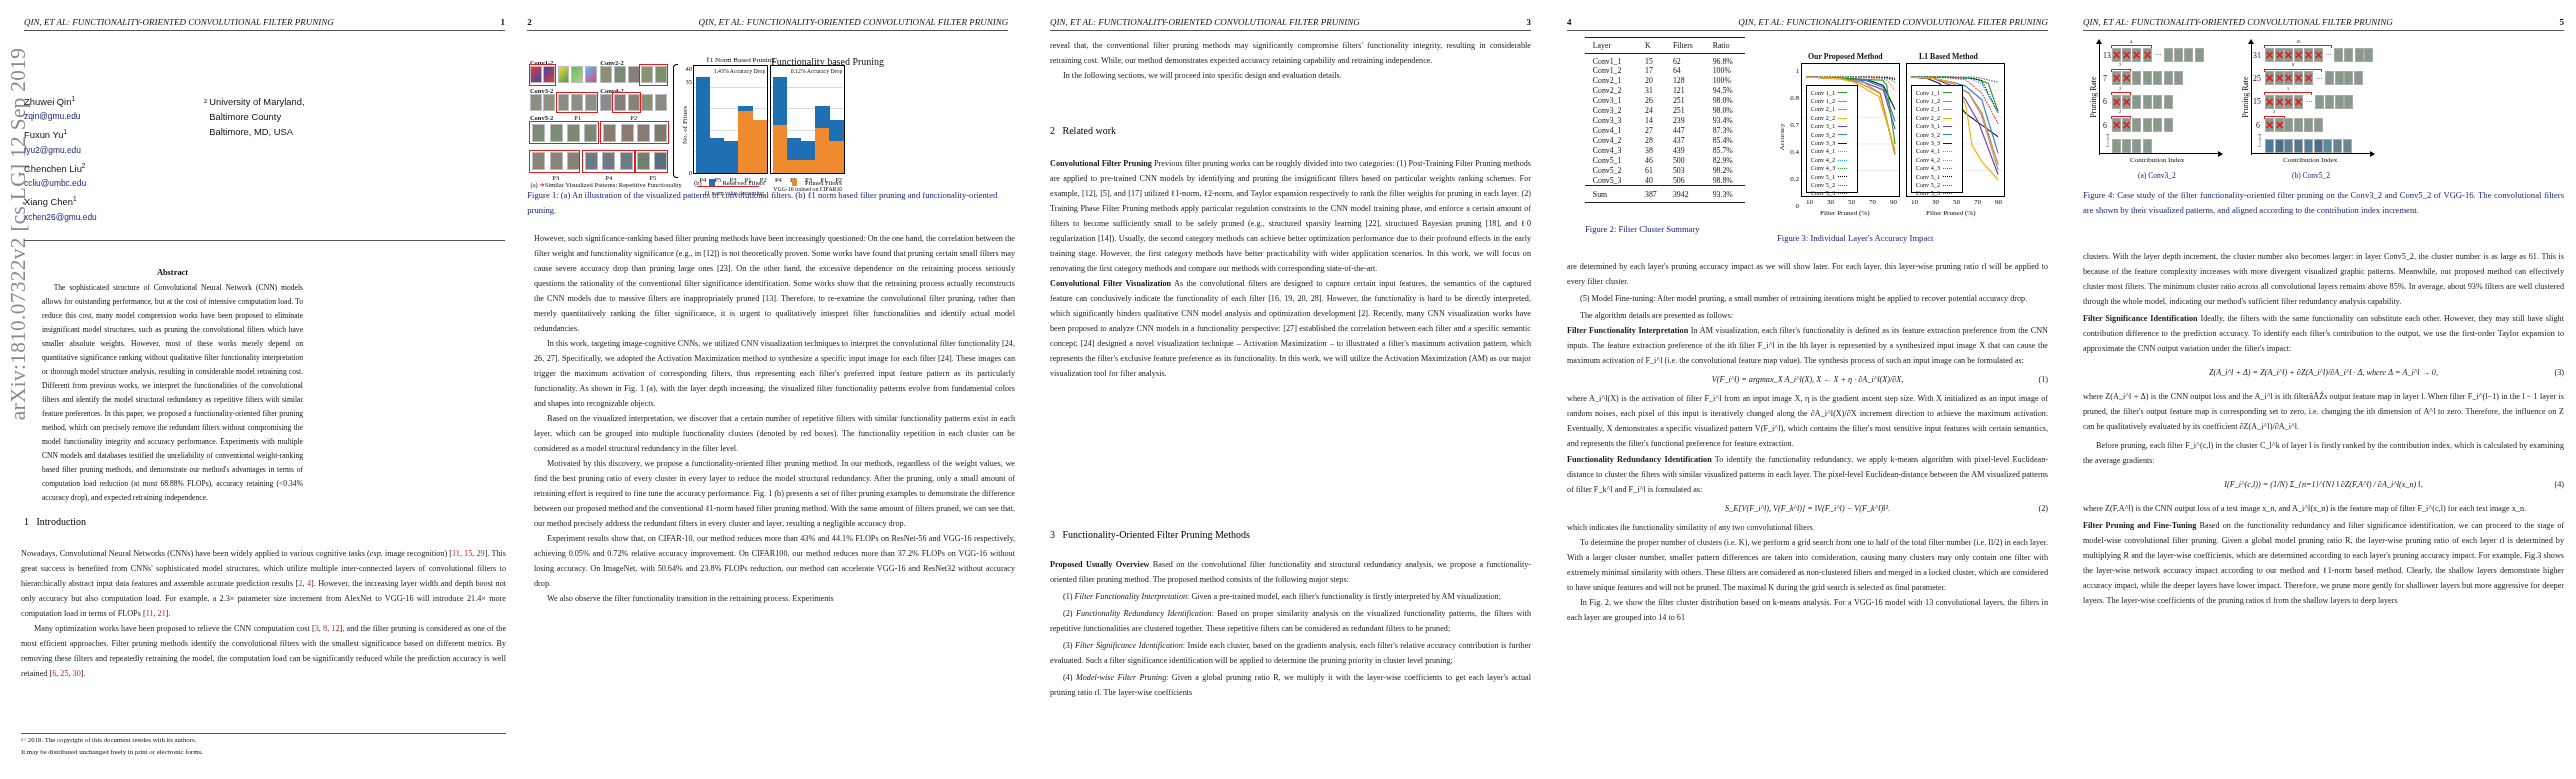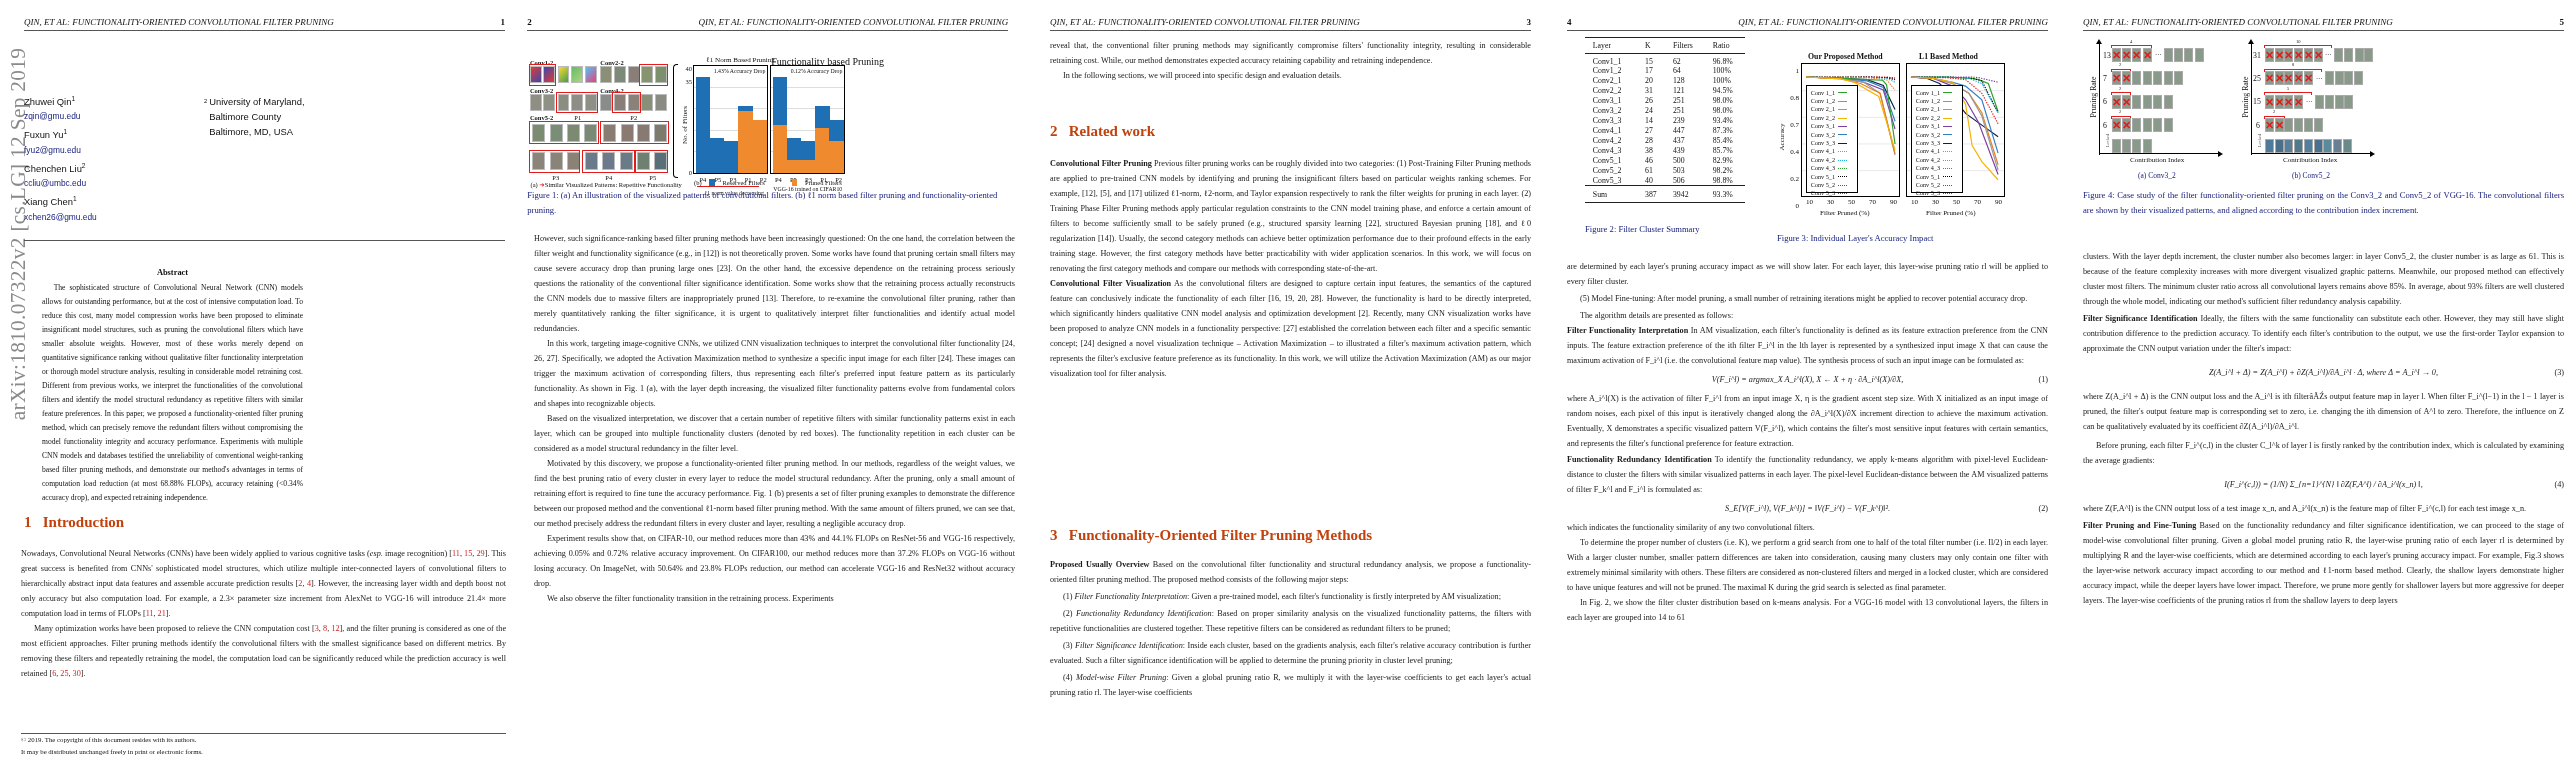--- a/index.html
+++ b/index.html
@@ -7,21 +7,21 @@
 body{font-family:"Liberation Serif","DejaVu Serif",serif;color:#111;position:relative}
 .page{position:absolute;top:0;width:515px;height:780px;background:#fff;overflow:hidden}
 .p1{left:0}.p2{left:515px}.p3{left:1030px}.p4{left:1546px}.p5{left:2061px}
 .runhead{position:absolute;top:13px;height:18px;font-style:italic;font-size:9px;display:flex;align-items:flex-end;justify-content:space-between;border-bottom:0.6px solid #555;padding-bottom:2.6px}
 .runhead .pn{font-style:normal;font-weight:bold;font-size:9px}
 .body-text{position:absolute;font-size:8.2px;line-height:15px;text-align:justify;color:#1a1a1a}
 .body-text p{text-indent:13px;margin:0}
 .body-text p.noind{text-indent:0}
 .body-text p + p{margin-top:0}
 .ref{color:#d42020}
-.sec{font-weight:bold;color:#c2410c;font-size:15px;line-height:18px}
+.sec{font-weight:normal;color:#000000;font-size:10px;line-height:18px}
 .caption{color:#1a237e;font-size:8.6px;line-height:15px}
 b{font-weight:bold}
 .arxiv{position:absolute;left:3.9px;top:19.5px;width:29px;height:429px;}
 .arxiv span{position:absolute;left:50%;top:50%;transform:translate(-50%,-50%) rotate(-90deg);white-space:nowrap;font-family:"Liberation Serif",serif;font-size:21.4px;color:#8a8a8a;letter-spacing:0.3px}
 .title1{position:absolute;left:24px;top:48px;font-family:"Liberation Sans",sans-serif;font-weight:bold;font-size:17.5px;color:#0b1f6a;letter-spacing:-0.1px}
 .authors{position:absolute;left:24px;top:91px;font-family:"Liberation Sans",sans-serif;font-size:9.4px;line-height:15.3px}
 .authors .em{color:#1a237e;font-size:8.4px;line-height:15px}
 .affil{position:absolute;left:204px;top:91px;font-family:"Liberation Sans",sans-serif;font-size:9.4px;line-height:15.3px}
 .affil .row{display:flex}
 .affil sup{font-size:5.8px;width:5.2px;display:inline-block}

